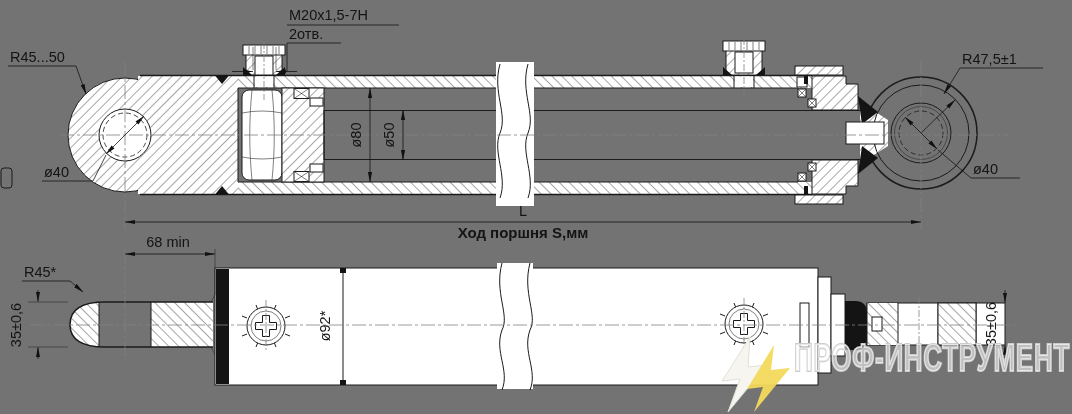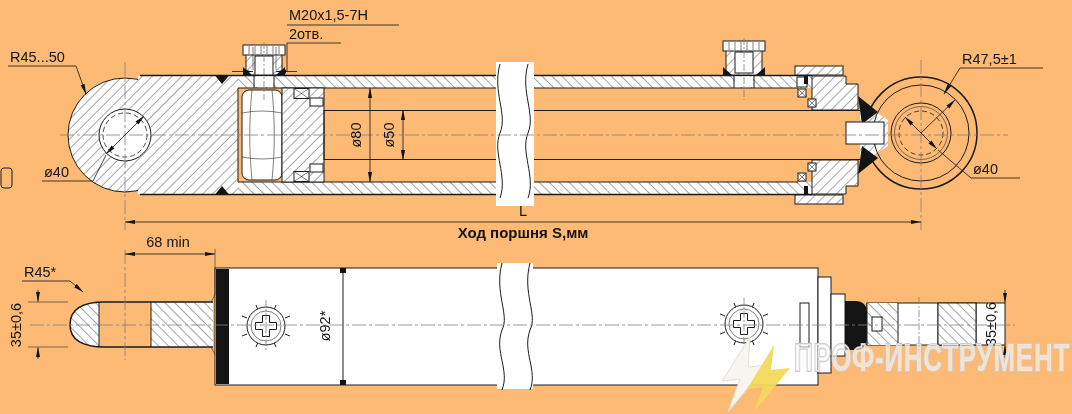--- a/index.html
+++ b/index.html
@@ -1,16 +1,16 @@
 <!DOCTYPE html>
 <html><head>
 <meta charset="utf-8">
 <style>
   html,body{margin:0;padding:0;background:#fff;}
-  .stage{width:1072px;height:414px;position:relative;background:#fdba74;overflow:hidden;}
+  .stage{width:1072px;height:414px;position:relative;background:#737373;overflow:hidden;}
   svg{display:block;}
   .ol{stroke:#1b1b1b;stroke-width:1.5;fill:none}
   .ml{stroke:#1b1b1b;stroke-width:1;fill:none}
   .tl{stroke:#2b2b2b;stroke-width:.6;fill:none}
   .dim{stroke:#151515;stroke-width:.8;fill:none}
   .cl{stroke:#808080;stroke-width:.8;fill:none;stroke-dasharray:14 3 3 3}
   .cls{stroke:#808080;stroke-width:.8;fill:none;stroke-dasharray:7 2 2 2}
   .dsh{stroke:#1b1b1b;stroke-width:.8;fill:none;stroke-dasharray:5 3}
   .wf{fill:#fff;stroke:#1b1b1b;stroke-width:1}
   .hf{fill:url(#hatchF);stroke:#1b1b1b;stroke-width:1}

